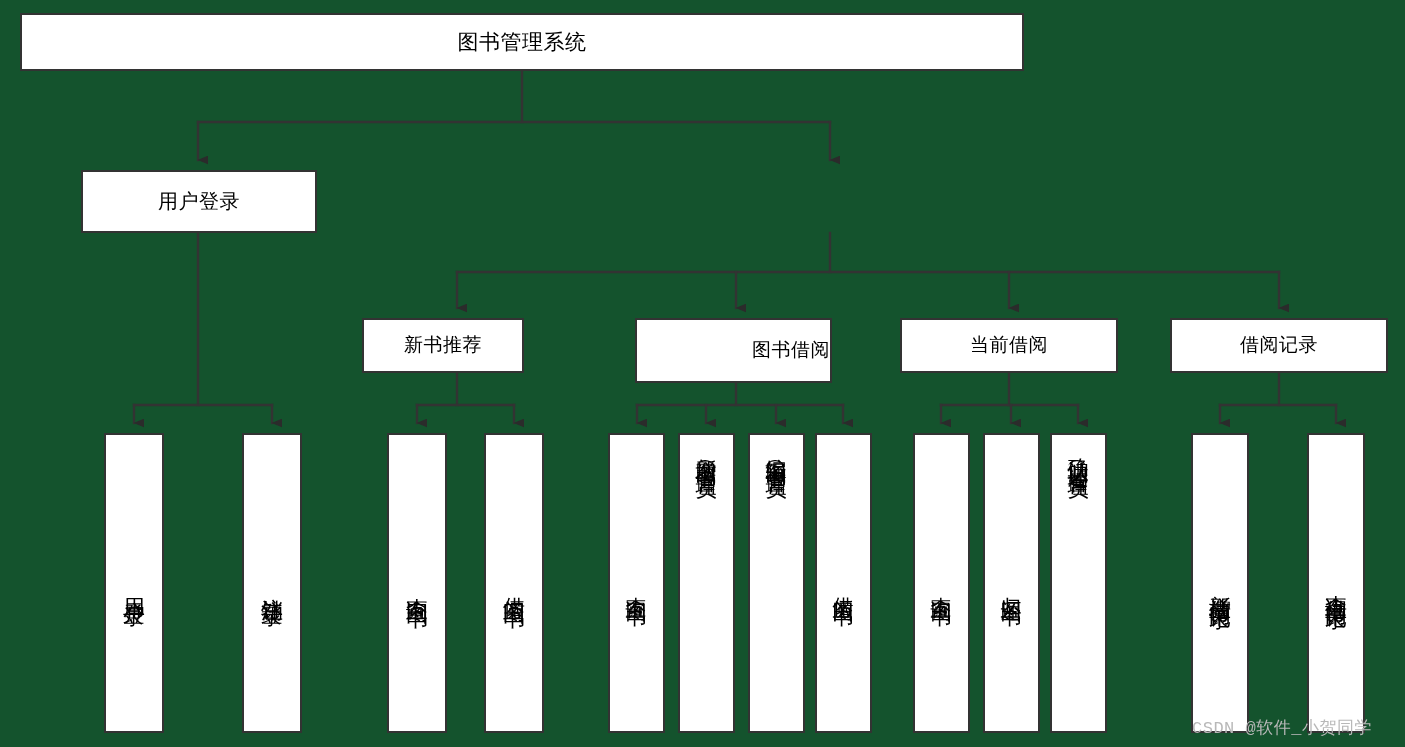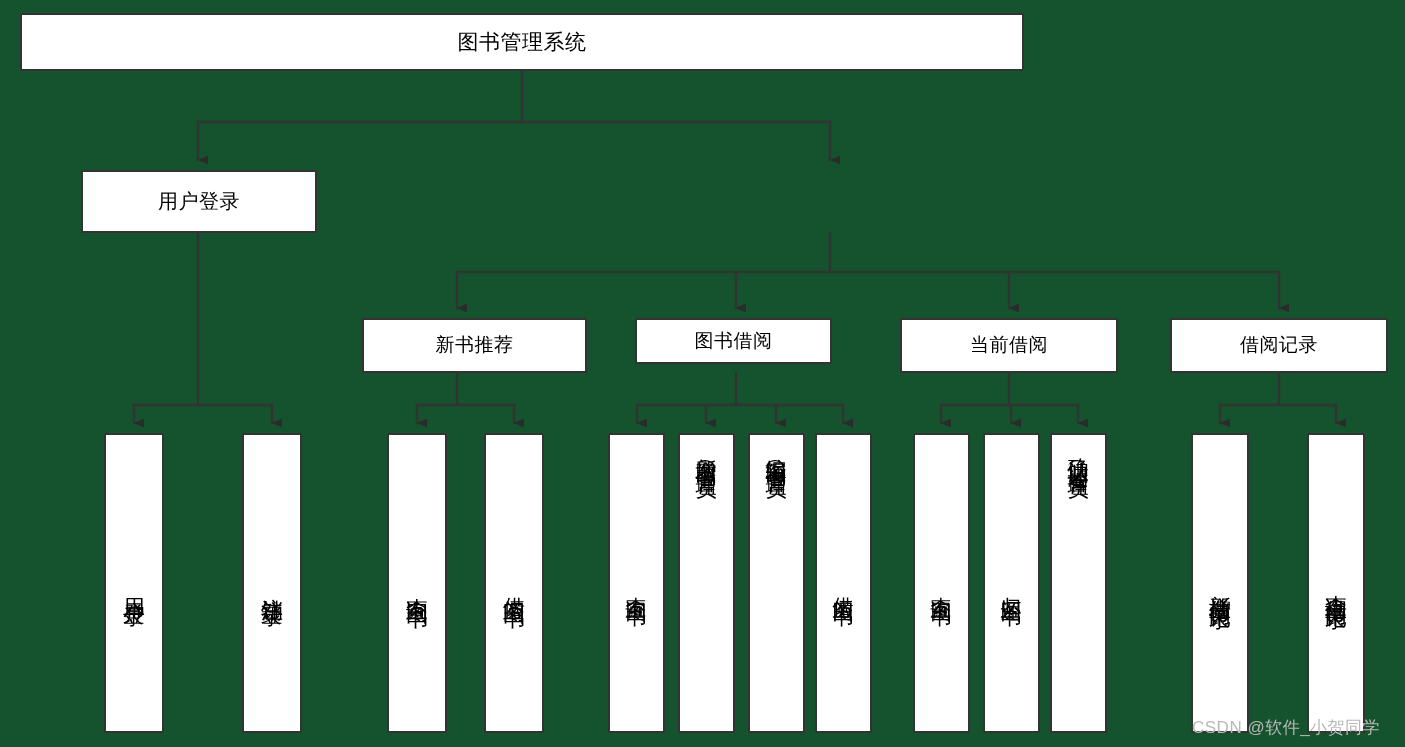--- a/index.html
+++ b/index.html
@@ -55,20 +55,21 @@
     letter-spacing: 3px;
     line-height: 1.0;
   }
   .watermark {
     position: absolute;
     color: #b8b8b8;
     font-size: 17px;
     white-space: nowrap;
     z-index: 5;
     letter-spacing: 0.5px;
+    font-family: Liberation Mono, monospace;
   }
 </style>
 </head>
 <body>
 
 <div id="canvas">
 
   <svg class="wires" viewBox="0 0 1405 747">
     <defs>
       <marker id="arrow" markerWidth="9" markerHeight="11" refX="4.5" refY="10" orient="auto" markerUnits="userSpaceOnUse">
@@ -122,24 +123,24 @@
   </svg>
 
   <div class="node horiz" style="left:20px; top:13px; width:1004px; height:58px; font-size:21px;">
     <span class="lbl">图书管理系统</span>
   </div>
 
   <div class="node horiz" style="left:81px; top:170px; width:236px; height:63px; font-size:20px;">
     <span class="lbl">用户登录</span>
   </div>
 
-  <div class="node horiz" style="left:362px; top:318px; width:225px; height:55px; font-size:19px;">
+  <div class="node horiz" style="left:362px; top:318px; width:162px; height:55px; font-size:19px;">
     <span class="lbl">新书推荐</span>
   </div>
-  <div class="node horiz" style="left:635px; top:318px; width:197px; height:46px; font-size:19px;">
+  <div class="node horiz" style="left:635px; top:318px; width:197px; height:65px; font-size:19px;justify-content:flex-end;">
     <span class="lbl">图书借阅</span>
   </div>
   <div class="node horiz" style="left:900px; top:318px; width:218px; height:55px; font-size:19px;">
     <span class="lbl">当前借阅</span>
   </div>
   <div class="node horiz" style="left:1170px; top:318px; width:218px; height:55px; font-size:19px;">
     <span class="lbl">借阅记录</span>
   </div>
 
   <div class="node vert" style="left:104px; top:433px; width:60px; height:300px; font-size:22px; align-items:center;">

